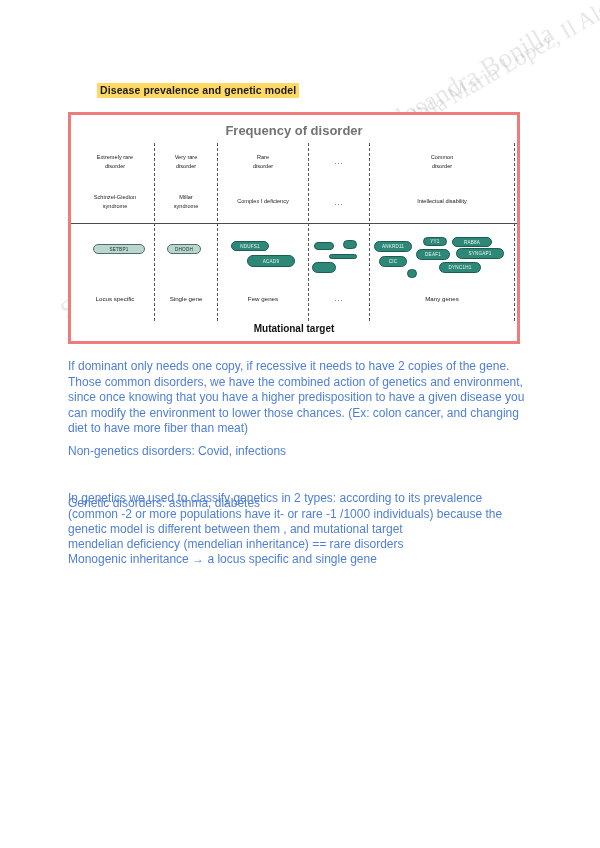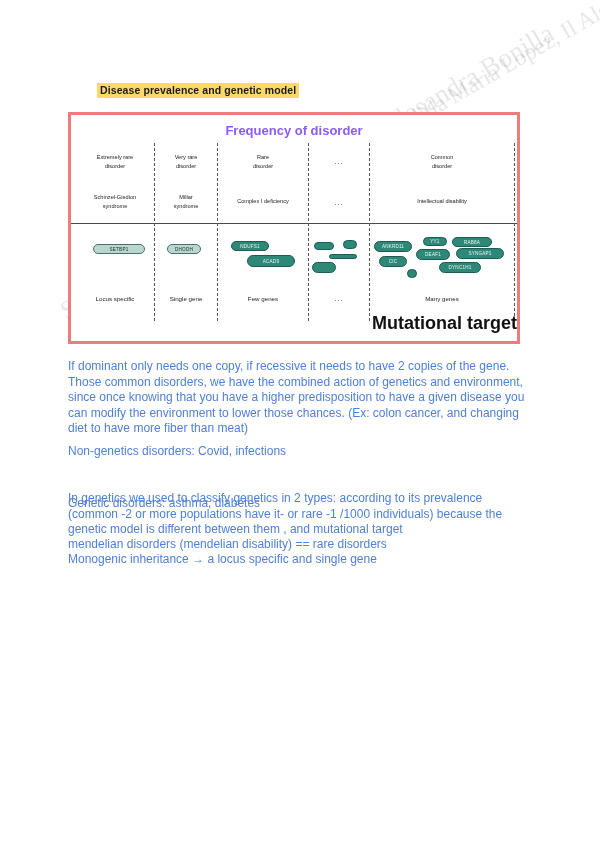--- a/index.html
+++ b/index.html
@@ -23,25 +23,25 @@
   .figure{
     position:absolute;left:68px;top:112px;
     width:452px;height:232px;
     border:3px solid #ef7c7c;
     background:#ffffff;box-sizing:border-box;
   }
   .fig-inner{position:absolute;inset:0;}
 
   .fig-title{
     position:absolute;left:0;right:0;top:8px;
-    text-align:center;font-size:13px;font-weight:bold;color:#8b5cf6;
+    text-align:center;font-size:13px;font-weight:bold;color:#737373;
   }
   .fig-footer{
     position:absolute;left:0;right:0;bottom:7px;
-    text-align:right;font-size:18px;font-weight:bold;color:#111;margin-top:32px;
+    text-align:center;font-size:10px;font-weight:bold;color:#111;margin-top:32px;
   }
 
   
   .mid-rule{
     position:absolute;left:0;right:0;top:108px;
     height:1px;background:#4a4a4a;
   }
 
   
   .vsep{
@@ -185,16 +185,16 @@
 
     </div>
   </div>
 
   <div class="para" style="top:359px;">If dominant only needs one copy, if recessive it needs to have 2 copies of the gene. Those common disorders, we have the combined action of genetics and environment, since once knowing that you have a higher predisposition to have a given disease you can modify the environment to lower those chances. (Ex: colon cancer, and changing diet to have more fiber than meat)</div>
 
   <div class="para" style="top:444px;">Non-genetics disorders: Covid, infections</div>
   <div class="para" style="top:459px;margin-top:37px;">Genetic disorders: asthma, diabetes</div>
 
   <div class="para" style="top:491px;">In genetics we used to classify genetics in 2 types: according to its prevalence (common -2 or more populations have it- or rare -1 /1000 individuals) because the genetic model is different between them , and mutational target</div>
-  <div class="para" style="top:537px;">mendelian disorders (mendelian disability) == rare disorders</div>
+  <div class="para" style="top:537px;">mendelian deficiency (mendelian inheritance) == rare disorders</div>
   <div class="para" style="top:552px;">Monogenic inheritance → a locus specific and single gene</div>
 
 </div>
 
 </body></html>

